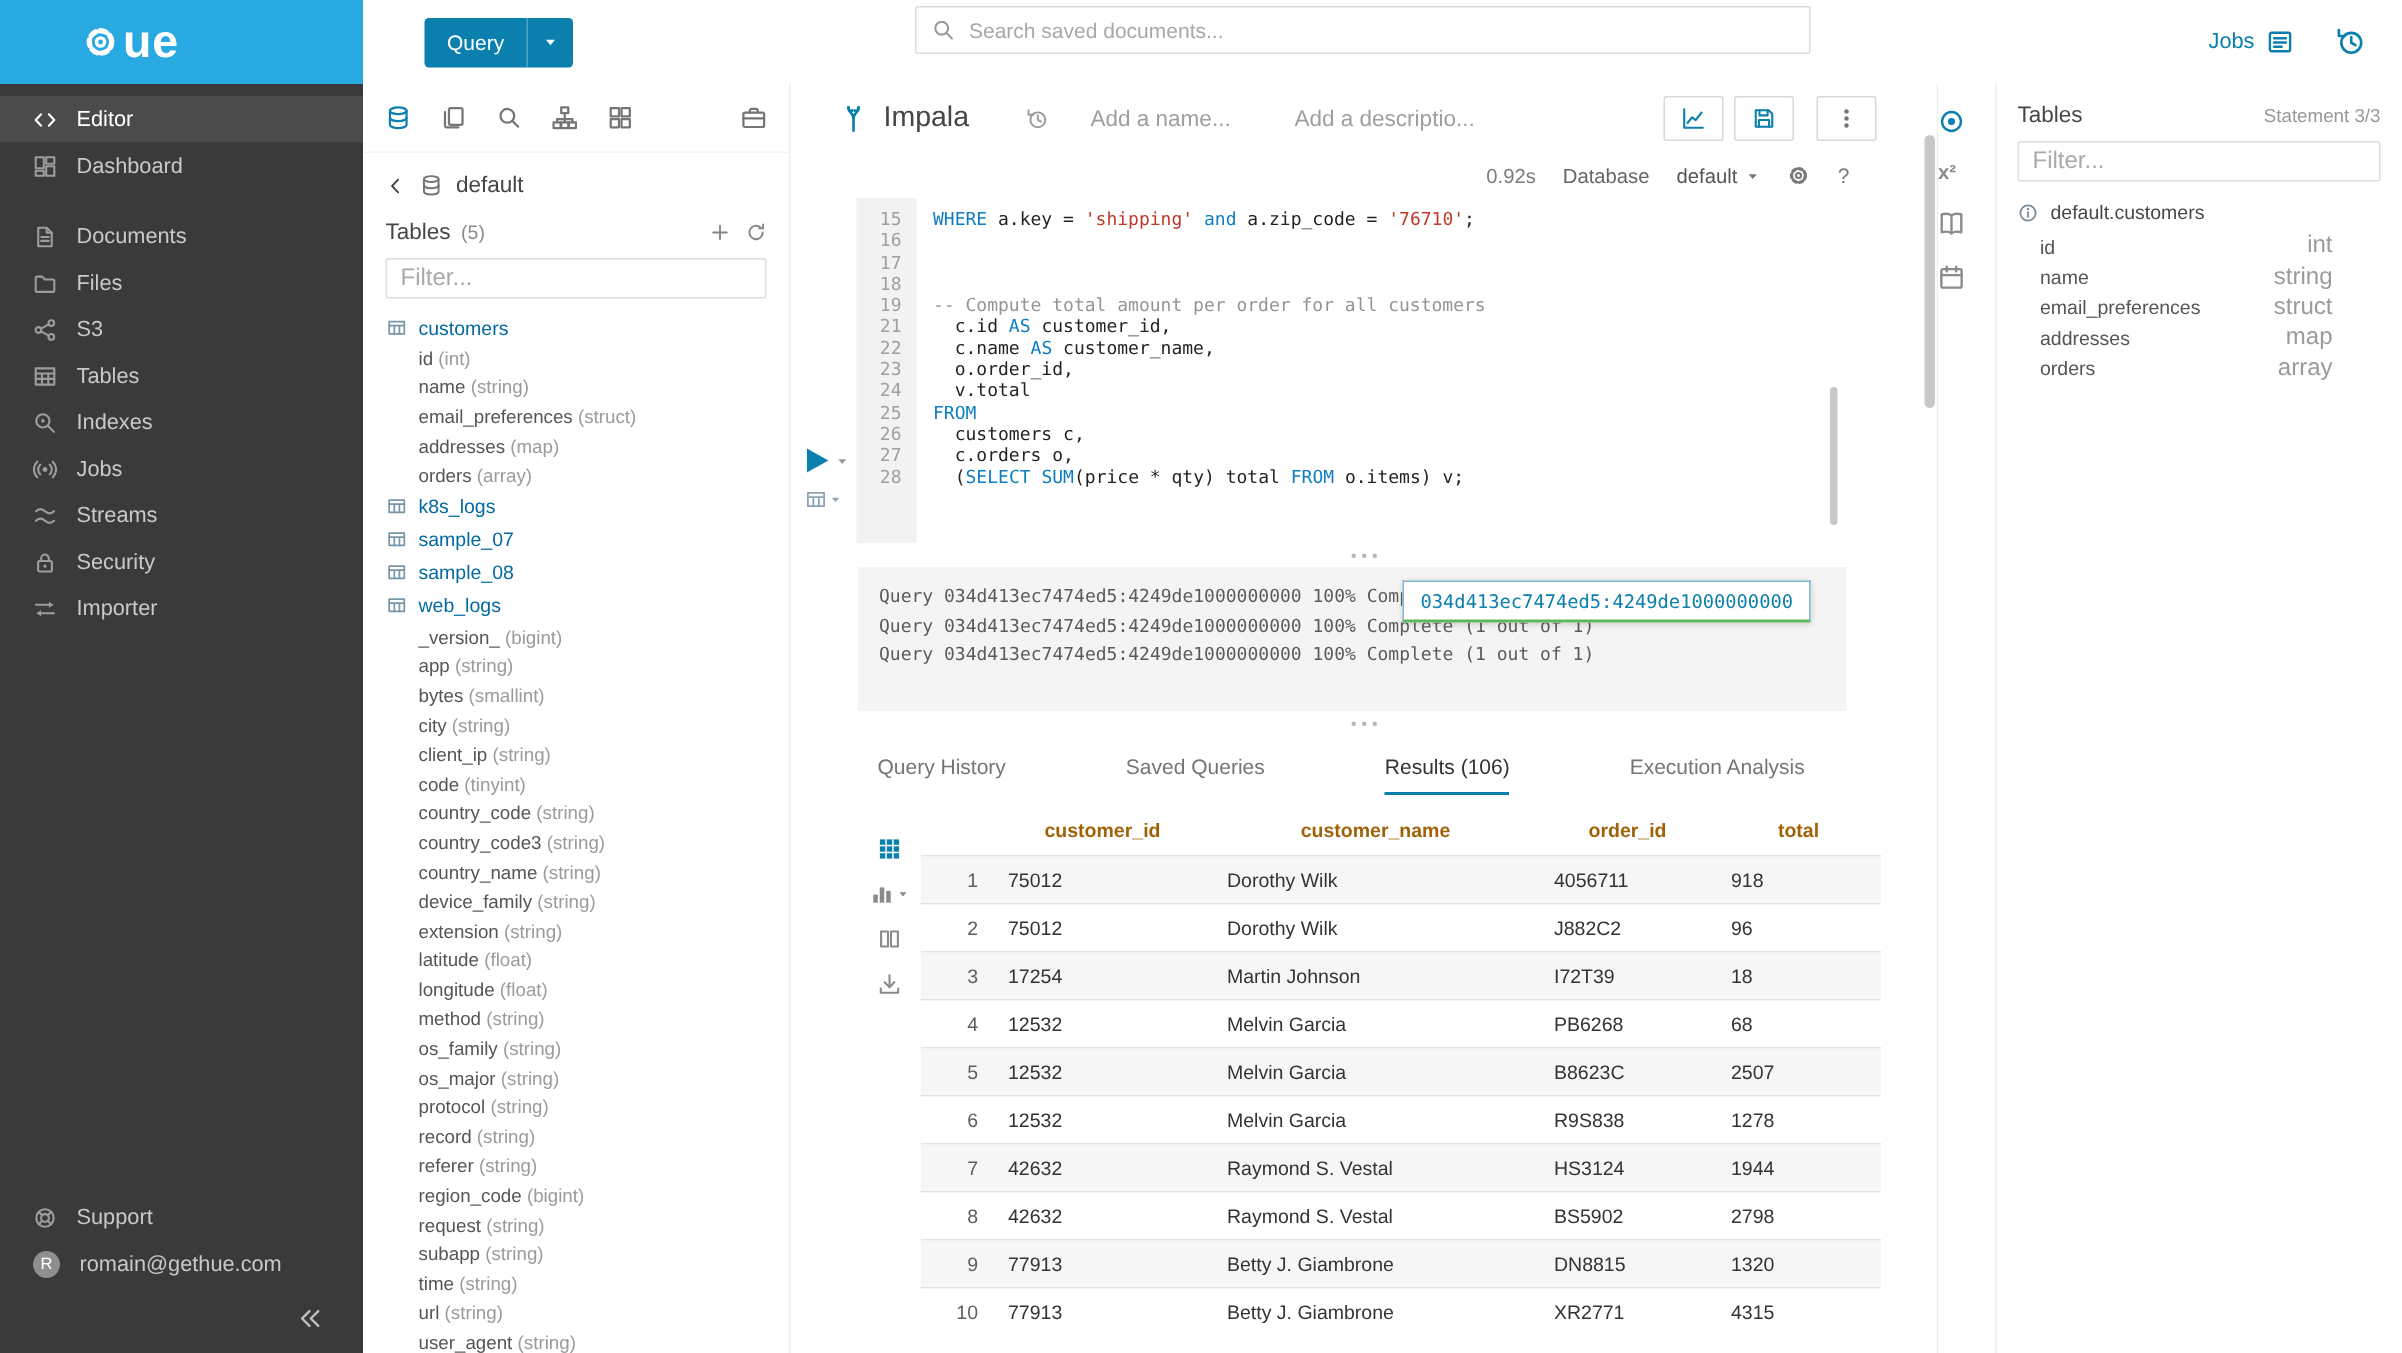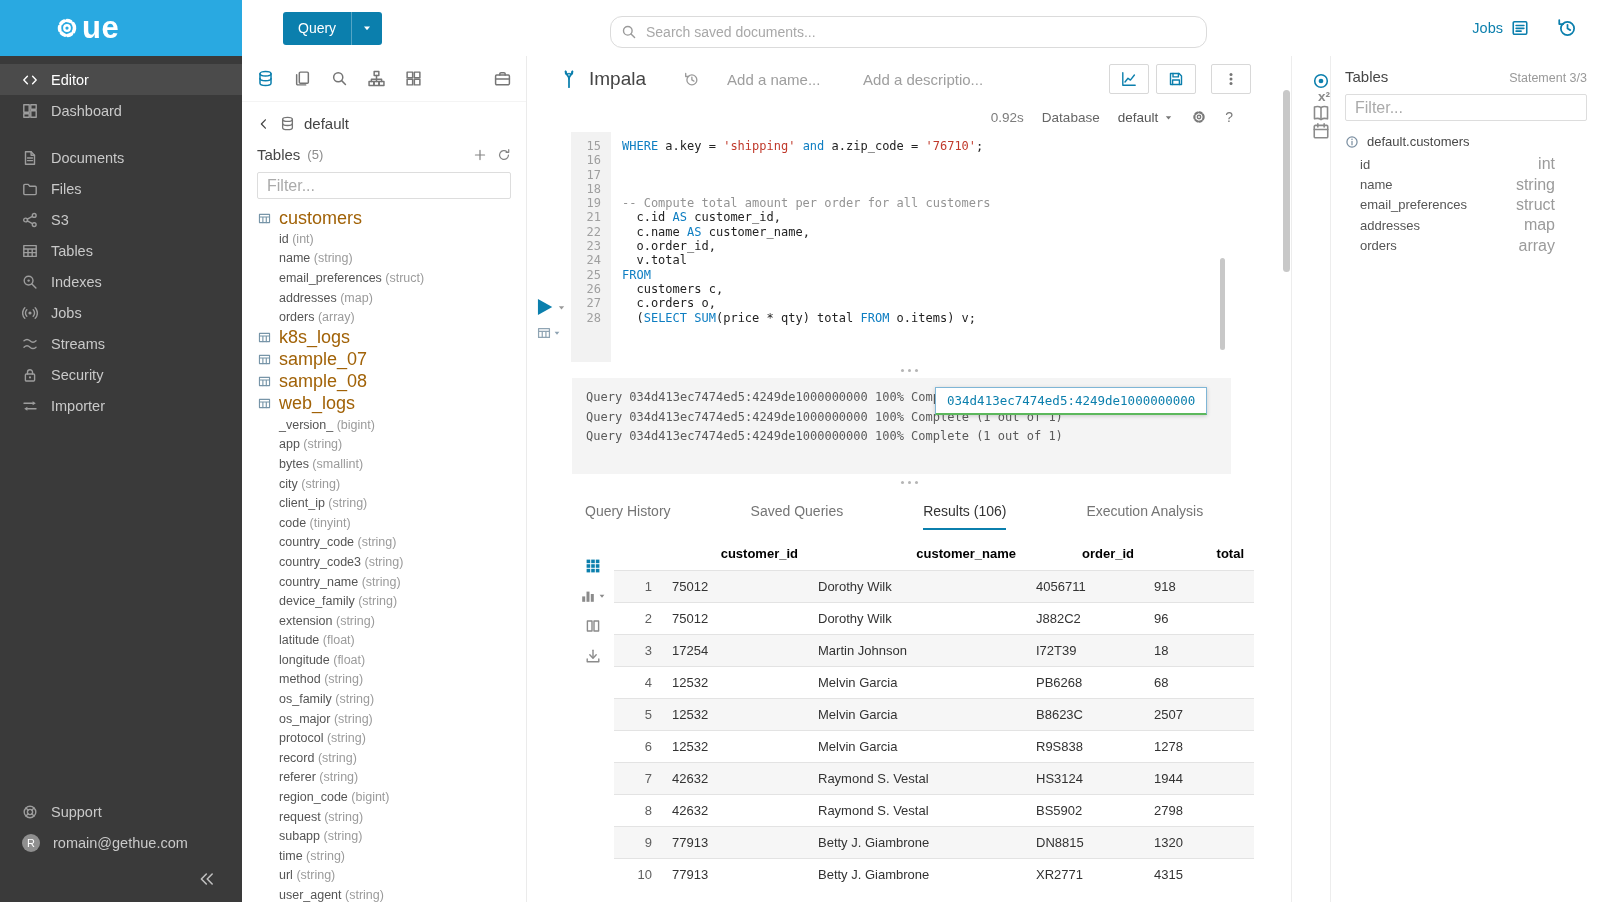--- a/index.html
+++ b/index.html
@@ -10,21 +10,21 @@
 .s8{width:8px;height:8px}.s9{width:9px;height:9px}.s10{width:10px;height:10px}.s13{width:13px;height:13px}.s14{width:14px;height:14px}.s15{width:15px;height:15px}.s16{width:16px;height:16px}.s17{width:17px;height:17px}.s18{width:18px;height:18px}.s20{width:20px;height:20px}.s22{width:22px;height:22px}.s26{width:26px;height:26px}
 
 .topbar{height:56px;display:flex;flex:none}
 .logo-block{width:242px;flex:none;background:#29a9e1;color:#fff;display:flex;align-items:center;padding-left:54px;cursor:pointer}
 .logo-text{font-size:31px;font-weight:bold;letter-spacing:.5px;margin-left:2px}
 .topbar-main{flex:1;display:flex;align-items:center;position:relative}
 .query-btn{margin-left:41px;height:33px;background:#0b7fad;border-radius:3px;color:#fff;display:flex;align-items:center;font-size:14px;cursor:pointer;overflow:hidden}
 .query-label{padding:0 15px}
 .query-sep{width:1px;align-self:stretch;background:rgba(255,255,255,.3)}
 .query-caret{margin:0 10px}
-.search-box{position:absolute;left:368px;top:16px;width:597px;height:32px;border:1px solid #dbdbdb;border-radius:12px;display:flex;align-items:center;padding:0 10px;gap:9px;background:#fff}
+.search-box{position:absolute;left:368px;top:4px;width:597px;height:32px;border:1px solid #dbdbdb;border-radius:2px;display:flex;align-items:center;padding:0 10px;gap:9px;background:#fff}
 .search-ic{color:#9a9a9a}
 .search-input{border:0;outline:0;flex:1;font-size:14px;color:#555;font-family:inherit;background:transparent}
 .search-input::placeholder{color:#a8a8a8}
 .topbar-right{margin-left:auto;display:flex;align-items:center;gap:28px;padding-right:24px;color:#0b7fad}
 .jobs-link{display:flex;gap:8px;align-items:center;font-size:14.5px;cursor:pointer}
 .hist-ic{cursor:pointer}
 
 .body-row{flex:1;display:flex;min-height:0}
 
 .left-nav{width:242px;flex:none;background:#3a3a3a;position:relative;padding-top:8px;overflow:hidden}
@@ -50,21 +50,21 @@
 .ath-label{font-size:15px;color:#464646}
 .ath-count{font-size:13px;color:#8c8c8c}
 .ath-actions{margin-left:auto;display:flex;gap:10px;color:#848484}
 .ath-actions .iw{cursor:pointer}
 .assist-filter{padding:2px 15px 4px}
 .assist-filter input,.ra-filter input{width:100%;height:27px;border:1px solid #ddd;border-radius:2px;padding:0 9px;font-size:16px;color:#555;outline:none;font-family:inherit;background:#fff}
 .assist-filter input::placeholder,.ra-filter input::placeholder{color:#aaa}
 .db-list{flex:1;overflow:hidden;padding-top:4px}
 .db-row{height:22px;display:flex;align-items:center;gap:8px;padding-left:16px;cursor:pointer}
 .db-row .iw{color:#7795a8}
-.db-name{font-size:18px;color:#a16207}
+.db-name{font-size:13px;color:#0369a1}
 .col-row{height:19.6px;display:flex;align-items:center;padding-left:37px;cursor:pointer;white-space:nowrap}
 .col-name{font-size:12.5px;color:#555}
 .col-type{font-size:12.5px;color:#9b9b9b}
 
 .main{flex:1;min-width:0;display:flex;flex-direction:column;position:relative;background:#fff}
 .snippet-header{height:46px;flex:none;display:flex;align-items:center;padding:0 40px 0 32px}
 .impala-ic{color:#0b7fad}
 .engine-name{font-size:19px;color:#454545;margin-left:10px}
 .snip-hist{color:#9a9a9a;margin-left:38px;cursor:pointer}
 .add-name,.add-desc{border:0;outline:0;font-size:15px;color:#555;margin-left:28px;font-family:inherit}
@@ -108,27 +108,27 @@
 
 .tabs{height:38px;flex:none;display:flex;align-items:flex-end;padding-left:58px;margin-top:2px}
 .tab{font-size:14px;color:#757575;padding-bottom:11px;margin-right:80px;cursor:pointer;white-space:nowrap}
 .tab.active{color:#333;border-bottom:2px solid #0b7fad;padding-bottom:9px}
 .results{flex:1;min-height:0;display:flex;padding:10px 0 0 45px}
 .result-tools{width:42px;flex:none;display:flex;flex-direction:column;align-items:center;gap:14px;padding-top:18px;color:#8b8b8b}
 .tool-item{display:flex;align-items:center;gap:2px;cursor:pointer}
 .tool-item.active{color:#0b7fad}
 .result-grid{flex:1;overflow:hidden}
 table{border-collapse:collapse;font-size:13px;color:#333;table-layout:fixed;width:640px}
-th{font-weight:bold;text-align:right;padding:6px 10px 9px;color:#000000}
+th{font-weight:bold;text-align:center;padding:6px 10px 9px;color:#a16207}
 td{padding:8px 10px;border-top:1px solid #e3e3e3;overflow:hidden;white-space:nowrap}
 tbody tr:nth-child(odd){background:#f6f6f6}
 th.c-num,td.c-num{width:48px;text-align:right;color:#5f5f5f}
 .c-0{width:146px}.c-1{width:218px}.c-2{width:118px}.c-3{width:auto}
 
-.right-strip{width:39px;flex:none;border-left:1px solid #ededed;display:flex;flex-direction:column;align-items:flex-end;padding-top:16px;color:#8b8b8b}
+.right-strip{width:39px;flex:none;border-left:1px solid #ededed;display:flex;flex-direction:column;align-items:flex-start;padding-top:16px;gap:18px;color:#8b8b8b}
 .right-strip .iw{cursor:pointer}
 .right-strip .active{color:#0b7fad}
 .xsq{font-size:13.5px;font-weight:bold;color:#8b8b8b;cursor:pointer;line-height:1}
 .right-assist{width:271px;flex:none;border-left:1px solid #ededed;padding-top:12px;overflow:hidden;display:flex;flex-direction:column;background:#fff}
 .ra-head{display:flex;align-items:baseline;padding:0 14px 9px}
 .ra-title{font-size:15px;color:#464646}
 .ra-statement{margin-left:auto;font-size:12.5px;color:#999}
 .ra-filter{padding:0 14px 6px}
 .ra-table-row{display:flex;align-items:center;gap:8px;padding:7px 14px 5px;cursor:pointer}
 .ra-info{color:#7a8ea0}

